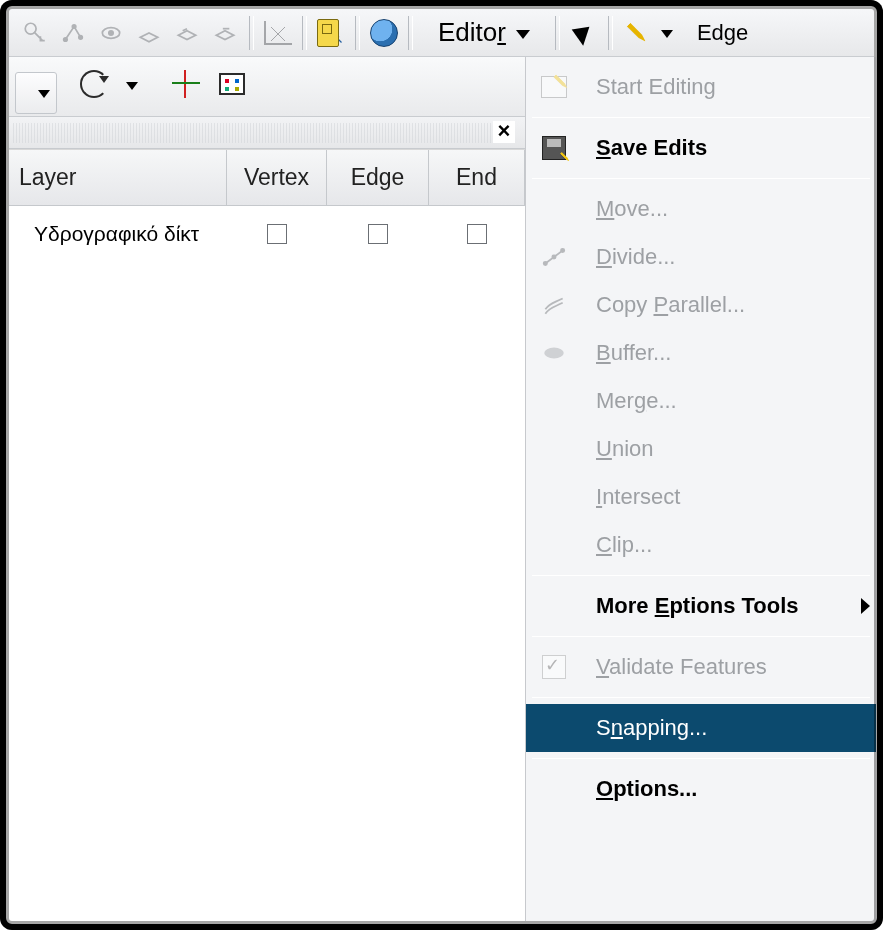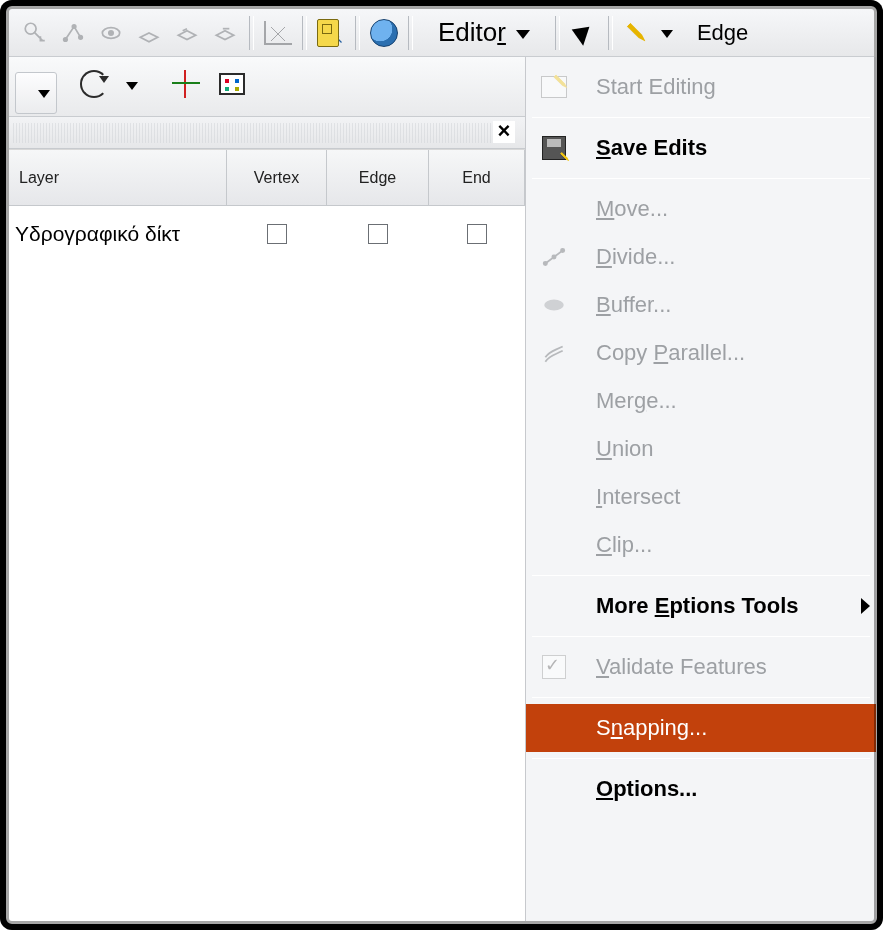--- a/index.html
+++ b/index.html
@@ -130,28 +130,28 @@
   }
   .snap-head {
     height:56px;
     background:linear-gradient(#f6f7f8,#e6e7ea);
     border-bottom:1px solid #c5c8cc;
   }
   .snap-head .cell {
     border-right:1px solid #c5c8cc;
     display:flex; align-items:center;
     padding:0 10px;
-    font-size:16px;
+    font-size:23px;
     color:#222;
   }
   .snap-head .cell:first-child { padding-left:10px; }
   .snap-row { height:56px; }
   .snap-row .cell {
     display:flex; align-items:center; justify-content:flex-start;
-    padding:0 6px; font-size:21px;
+    padding:0 25px; font-size:21px;
   }
   .col-layer { width:218px; }
   .col-vertex { width:100px; justify-content:center; }
   .col-edge  { width:102px; justify-content:center; }
   .col-end   { width:96px;  justify-content:center; }
 
   .snap-row .col-vertex, .snap-row .col-edge, .snap-row .col-end {
     justify-content:center;
   }
 
@@ -185,21 +185,21 @@
     gap:24px;
     font-size:22px;
   }
   .menu-item .icon-slot {
     width:36px; height:36px;
     display:flex; align-items:center; justify-content:center;
     flex:0 0 36px;
   }
   .menu-item.disabled .label { color:#9da0a4; }
   .menu-item.highlight {
-    background:#c2410c;
+    background:#0c4a6e;
     color:#fff;
   }
   .menu-item.highlight .label { color:#fff; }
   .menu-item .label .ul { text-decoration: underline; }
   .menu-item .spacer { flex:1; }
   .menu-item .sub-arrow {
     width:0;height:0;
     border-top:8px solid transparent;
     border-bottom:8px solid transparent;
     border-left:9px solid #000;
@@ -413,36 +413,36 @@
             <path d="M4 18 L20 6"></path>
             <circle cx="4" cy="18" r="1.5" fill="#b7b9bc"></circle>
             <circle cx="12" cy="12" r="1.5" fill="#b7b9bc"></circle>
             <circle cx="20" cy="6" r="1.5" fill="#b7b9bc"></circle>
           </svg>
       </span>
       <span class="label"><span class="ul">D</span><span>ivide...</span></span>
     </div>
     <div class="menu-item disabled">
       <span class="icon-slot">
-        <svg width="26" height="26" viewBox="0 0 24 24" fill="#cfd1d4">
-            <ellipse cx="12" cy="12" rx="9" ry="5"></ellipse>
-          </svg>
-      </span>
-      <span class="label"><span class="ul">B</span><span>uffer...</span></span>
-    </div>
-    <div class="menu-item disabled">
-      <span class="icon-slot">
         <svg width="26" height="26" viewBox="0 0 24 24" fill="none" stroke="#b7b9bc" stroke-width="1.6">
             <path d="M4 16c4-6 8-6 16-10"></path>
             <path d="M4 20c4-6 8-6 16-10"></path>
           </svg>
       </span>
       <span class="label"><span>Copy </span><span class="ul">P</span><span>arallel...</span></span>
     </div>
     <div class="menu-item disabled">
+      <span class="icon-slot">
+        <svg width="26" height="26" viewBox="0 0 24 24" fill="#cfd1d4">
+            <ellipse cx="12" cy="12" rx="9" ry="5"></ellipse>
+          </svg>
+      </span>
+      <span class="label"><span class="ul">B</span><span>uffer...</span></span>
+    </div>
+    <div class="menu-item disabled">
       <span class="icon-slot"></span>
       <span class="label"><span>Mer</span><span class="ul">g</span><span>e...</span></span>
     </div>
     <div class="menu-item disabled">
       <span class="icon-slot"></span>
       <span class="label"><span class="ul">U</span><span>nion</span></span>
     </div>
     <div class="menu-item disabled">
       <span class="icon-slot"></span>
       <span class="label"><span class="ul">I</span><span>ntersect</span></span>

